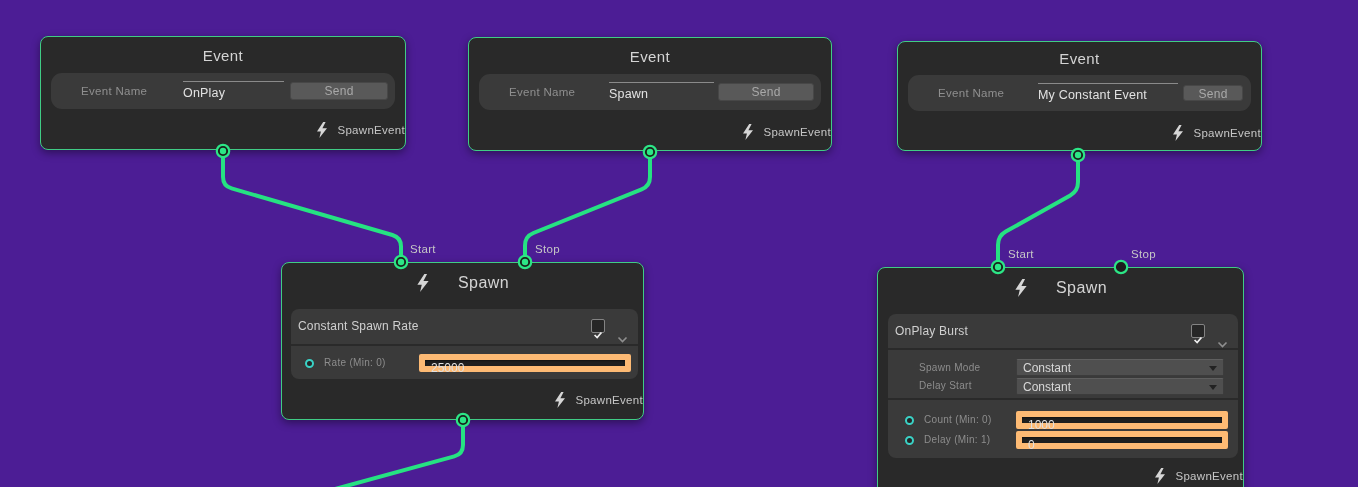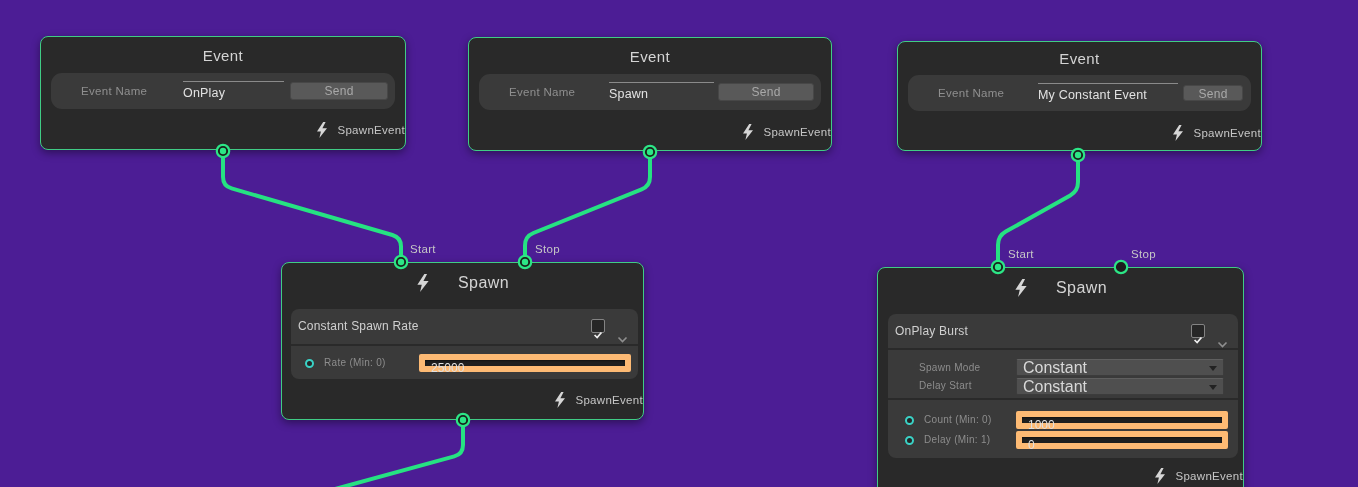--- a/index.html
+++ b/index.html
@@ -60,21 +60,21 @@
     position:absolute;width:9px;height:9px;border:2px solid #3ad2c6;border-radius:50%;
     background:#262626;box-sizing:border-box;
   }
   .field{
     position:absolute;height:18px;background:#1f1f1f;border:6px solid #fdba74;
     border-radius:2px;color:#e0e0e0;font-size:12px;line-height:17px;padding-left:6px;
     box-sizing:border-box;box-shadow:inset 0 1px 2px rgba(0,0,0,.45);
   }
   .dropdown{
     position:absolute;height:17px;background:#4f4f4f;border:1px solid #3c3c3c;
-    border-top-color:#5f5f5f;border-radius:2px;color:#d8d8d8;font-size:16px;
+    border-top-color:#5f5f5f;border-radius:2px;color:#d8d8d8;font-size:12px;
     line-height:16px;padding-left:6px;box-sizing:border-box;
   }
   .dd-arrow{
     position:absolute;right:6px;top:6px;width:0;height:0;
     border-left:4.5px solid transparent;border-right:4.5px solid transparent;
     border-top:5px solid #222;
   }
   .portlabel{position:absolute;color:#c6c6c6;font-size:11.5px;letter-spacing:.3px;}
   .edges{position:absolute;left:0;top:0;z-index:6;pointer-events:none;}
   .bolt{display:inline-flex;}

